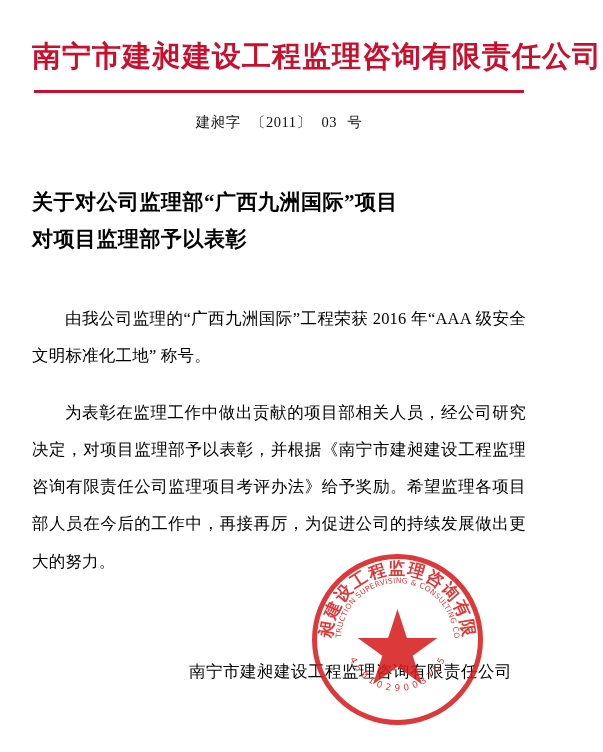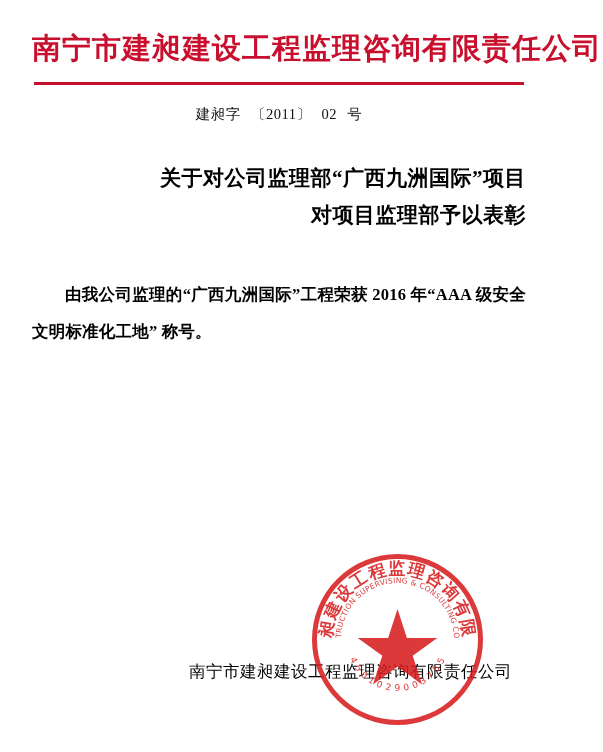--- a/index.html
+++ b/index.html
@@ -14,21 +14,21 @@
     color: #000;
     position: relative;
     overflow: hidden;
   }
 
   .page {
     position: relative;
     width: 558px;
     height: 752px;
     box-sizing: border-box;
-    padding: 8px 32px;
+    padding: 16px 32px;
     background: #fff;
   }
 
   
   .letterhead {
     padding-top: 22px;
     text-align: center;
   }
   .letterhead-title {
     font-family: "DejaVu Serif", "Liberation Serif", serif;
@@ -50,38 +50,37 @@
     margin-top: 20px;
     text-align: center;
     font-size: 14.5px;
     letter-spacing: 0.5px;
     color: #111;
   }
   .docnum .seg { margin: 12px 3px; text-align: right; }
 
   
   .doc-title {
-    margin-top: 36px;
-    text-align: right;
+    margin-top: 52px;
+    text-align: left;
     font-size: 21px;
     font-weight: bold;
     line-height: 1.75;
     letter-spacing: 0.5px;
   }
   .doc-title .line { display: block; }
 
   
   .body-text {
     margin-top: 42px;
     font-size: 16.5px;
     line-height: 2.25;
     text-align: justify;
     text-justify: inter-ideograph;
     letter-spacing: 0.2px;
-    font-weight: bold;
   }
   .para { margin: 0 0 20px 0; text-indent: 2em; }
   .para:last-child { margin-bottom: 0; }
 
   
   .signature {
     position: absolute;
     right: 46px;
     bottom: 60px;
     text-align: center;
@@ -111,31 +110,32 @@
 <div class="page">
 
   <div class="letterhead">
     <div class="letterhead-title">南宁市建昶建设工程监理咨询有限责任公司</div>
     <div class="letterhead-rule"></div>
   </div>
 
   <div class="docnum">
     <span class="seg">建昶字</span>
     <span class="seg">〔2011〕</span>
-    <span class="seg">02</span>
+    <span class="seg">03</span>
     <span class="seg">号</span>
   </div>
 
   <div class="doc-title">
     <span class="line">关于对公司监理部“广西九洲国际”项目</span>
     <span class="line">对项目监理部予以表彰</span>
   </div>
 
   <div class="body-text">
     <p class="para">由我公司监理的“广西九洲国际”工程荣获 2016 年“AAA 级安全文明标准化工地” 称号。</p>
+    <p class="para">为表彰在监理工作中做出贡献的项目部相关人员，经公司研究决定，对项目监理部予以表彰，并根据《南宁市建昶建设工程监理咨询有限责任公司监理项目考评办法》给予奖励。希望监理各项目部人员在今后的工作中，再接再厉，为促进公司的持续发展做出更大的努力。</p>
   </div>
 
   <div class="signature">
     <div class="sig-org">南宁市建昶建设工程监理咨询有限责任公司</div>
   </div>
 
   <div class="seal-wrap">
     <svg width="175" height="175" viewBox="0 0 175 175" xmlns="http://www.w3.org/2000/svg">
       <defs>
         <path id="arcTop" d="M 22,87.5 A 65.5,65.5 0 0 1 153,87.5" fill="none"></path>

